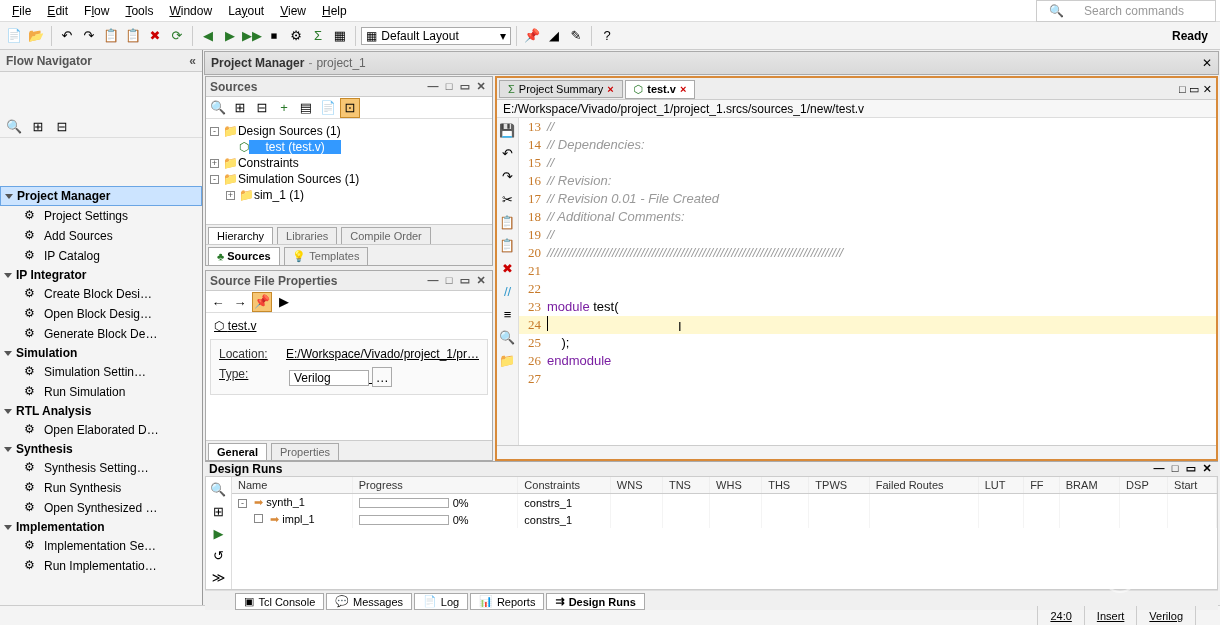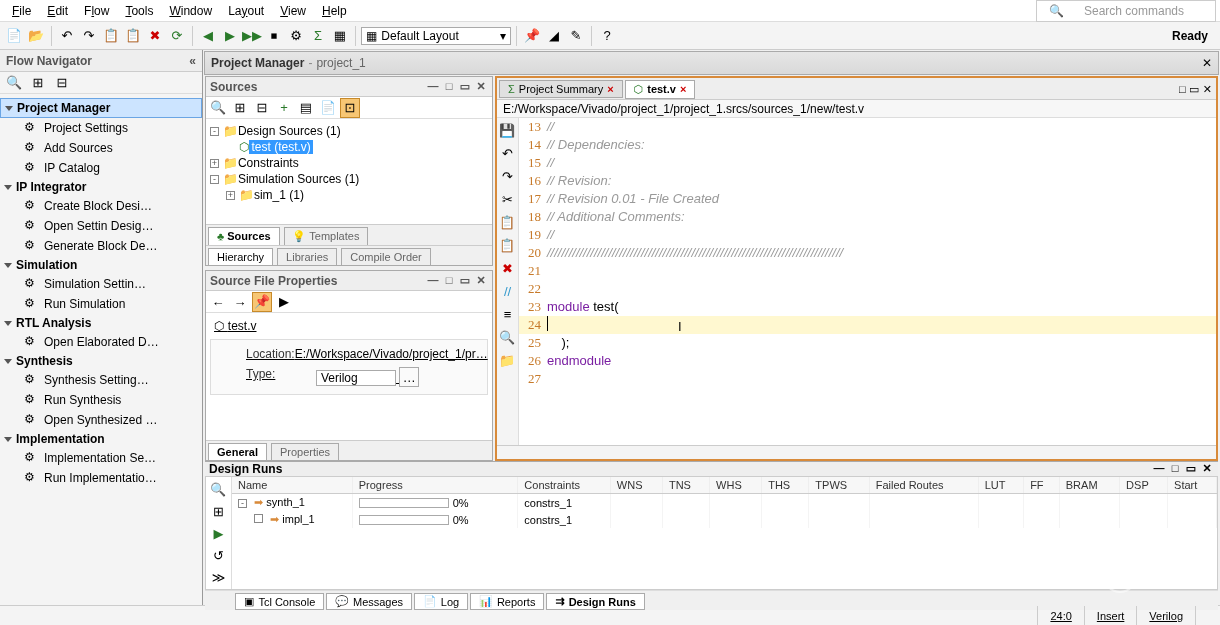--- a/index.html
+++ b/index.html
@@ -8,21 +8,21 @@
 .menubar span { padding: 2px 8px; cursor: pointer; }
 .menubar span u { text-decoration: underline; }
 .search-box { margin-left: auto; border: 1px solid #ccc; padding: 1px 4px; width: 180px; display: flex; align-items: center; color: #999; }
 .toolbar { height: 28px; background: #f4f4f4; border-bottom: 1px solid #ccc; display: flex; align-items: center; padding: 0 4px; gap: 2px; }
 .tbtn { width: 20px; height: 20px; display: inline-flex; align-items: center; justify-content: center; border: 1px solid transparent; cursor: pointer; font-size: 13px; }
 .tsep { width: 1px; height: 20px; background: #ccc; margin: 0 3px; }
 .layout-combo { border: 1px solid #aaa; padding: 1px 4px; width: 150px; display: flex; align-items: center; background: #fff; }
 .ready { margin-left: auto; font-weight: bold; padding-right: 8px; }
 
 .main { display: flex; height: 555px; }
-.flownav { width: 203px; border-right: 1px solid #999; background: #f4f4f4; display: flex; flex-direction: column; }
+.flownav { width: 203px; border-right: 1px solid #999; background: #f4f4f4; display: flex; flex-direction: column; gap: 44px; }
 .flownav-hdr { height: 22px; background: #eee; border-bottom: 1px solid #ccc; display: flex; align-items: center; padding: 0 6px; font-weight: bold; color: #555; }
 .flownav-hdr .collapse { margin-left: auto; }
 .flownav-tb { height: 22px; display: flex; align-items: center; padding: 2px 4px; gap: 4px; border-bottom: 1px solid #ddd; }
 .flownav-tree { flex: 1; overflow: auto; padding: 4px 0; }
 .fn-section-hdr { display: flex; align-items: center; padding: 2px 4px; font-weight: bold; }
 .fn-section-hdr.selected { background: #cce4ff; border: 1px solid #6aa5e4; }
 .fn-item { display: flex; align-items: center; padding: 2px 0 2px 24px; gap: 4px; }
 .fn-icon { width: 16px; height: 16px; display: inline-block; }
 
 .right { flex: 1; display: flex; flex-direction: column; }
@@ -33,26 +33,26 @@
 .pm-body { flex: 1; display: flex; gap: 2px; padding: 0 2px; }
 .col-left { width: 288px; display: flex; flex-direction: column; gap: 4px; }
 .panel { border: 1px solid #aaa; background: #fff; display: flex; flex-direction: column; }
 .panel-hdr { height: 20px; background: #eee; border-bottom: 1px solid #ccc; display: flex; align-items: center; padding: 0 4px; font-weight: bold; color: #555; }
 .panel-hdr .wbtns { margin-left: auto; display: flex; gap: 2px; }
 .wbtn { width: 14px; height: 14px; cursor: pointer; font-size: 11px; text-align: center; }
 .panel-tb { height: 22px; border-bottom: 1px solid #ddd; display: flex; align-items: center; padding: 2px; gap: 2px; }
 .src-tree { flex: 1; padding: 4px; overflow: auto; font-size: 12px; }
 .tree-row { display: flex; align-items: center; padding: 1px 0; }
 .tree-indent-1 { padding-left: 16px; }
-.sel-file { background: #3399ff; color: #fff; padding: 0 2px; }
+.sel-file { background: #3399ff; color: #fff; padding: 0 16px; }
 .tabs-bar { display: flex; border-top: 1px solid #ccc; background: #f0f0f0; }
 .tab { padding: 2px 8px; border: 1px solid #aaa; border-bottom: none; background: #fff; margin: 2px 2px 0 2px; font-size: 11px; cursor: pointer; }
 .tab.inactive { background: #eee; color: #666; }
 .prop-body { padding: 4px; font-size: 12px; text-decoration: underline; }
-.prop-row { display: flex; padding: 3px 4px; margin-left: 27px; }
+.prop-row { display: flex; padding: 3px 4px; }
 .prop-label { width: 70px; color: #333; }
 .prop-val { flex: 1; }
 .combo-small { border: 1px solid #aaa; padding: 0 4px; width: 80px; display: inline-flex; background:#fff; }
 
 .col-right { flex: 1; display: flex; flex-direction: column; border: 2px solid #d88a3a; background: #fff; }
 .ed-tabs { height: 22px; display: flex; align-items: center; background: #eee; border-bottom: 1px solid #ccc; }
 .ed-tab { padding: 2px 8px; border: 1px solid #aaa; background: #fff; margin: 1px 0 0 2px; display: flex; align-items: center; gap: 4px; cursor: pointer; font-size: 11px; }
 .ed-tab.inactive { background: #e0e0e0; }
 .ed-tab .tx { cursor: pointer; color: #c00; font-weight: bold; }
 .ed-path { height: 18px; background: #f7f7f7; border-bottom: 1px solid #ddd; padding: 2px 6px; display: flex; align-items: center; }
@@ -173,21 +173,21 @@
         <div class="fn-section-hdr">
           <span class="triangle"></span> 
           <b>IP Integrator</b>
         </div>
         <div class="fn-item">
           <span class="fn-icon">⚙</span>
           <span>Create Block Desi…</span>
         </div>
         <div class="fn-item">
           <span class="fn-icon">⚙</span>
-          <span>Open Settin Desig…</span>
+          <span>Open Block Desig…</span>
         </div>
         <div class="fn-item">
           <span class="fn-icon">⚙</span>
           <span>Generate Block De…</span>
         </div>
         <div class="fn-section-hdr">
           <span class="triangle"></span> 
           <b>Simulation</b>
         </div>
         <div class="fn-item">
@@ -271,28 +271,28 @@
               <div class="tree-row tree-indent-0"><span class="expander">-</span>📁 <span>Design Sources (1)</span></div>
               <div class="tree-row tree-indent-1">
                 <span style="width:13px;display:inline-block"></span>
                 <span style="color:#2a7a2a">⬡</span> 
                 <span class="sel-file">test (test.v)</span>
               </div>
               <div class="tree-row tree-indent-0"><span class="expander">+</span>📁 <span>Constraints</span></div>
               <div class="tree-row tree-indent-0"><span class="expander">-</span>📁 <span>Simulation Sources (1)</span></div>
               <div class="tree-row tree-indent-1"><span class="expander">+</span>📁 <span>sim_1 (1)</span></div>
             </div>
-          <div class="tabs-bar" style="border-top:1px solid #ccc">
-            <div class="tab"><span style="color:#2a7a2a">♣</span> <b>Sources</b></div>
-            <div class="tab inactive"><span style="color:#caa02a">💡</span> <span>Templates</span></div>
-          </div>
           <div class="tabs-bar">
             <div class="tab">Hierarchy</div>
             <div class="tab inactive">Libraries</div>
             <div class="tab inactive">Compile Order</div>
+          </div>
+          <div class="tabs-bar" style="border-top:1px solid #ccc">
+            <div class="tab"><span style="color:#2a7a2a">♣</span> <b>Sources</b></div>
+            <div class="tab inactive"><span style="color:#caa02a">💡</span> <span>Templates</span></div>
           </div>
         </div>
 
         <div class="panel" style="flex:1">
           <div class="panel-hdr">
             <span>Source File Properties</span>
             <div class="wbtns">
               <span class="wbtn">—</span>
               <span class="wbtn">□</span>
               <span class="wbtn">▭</span>

